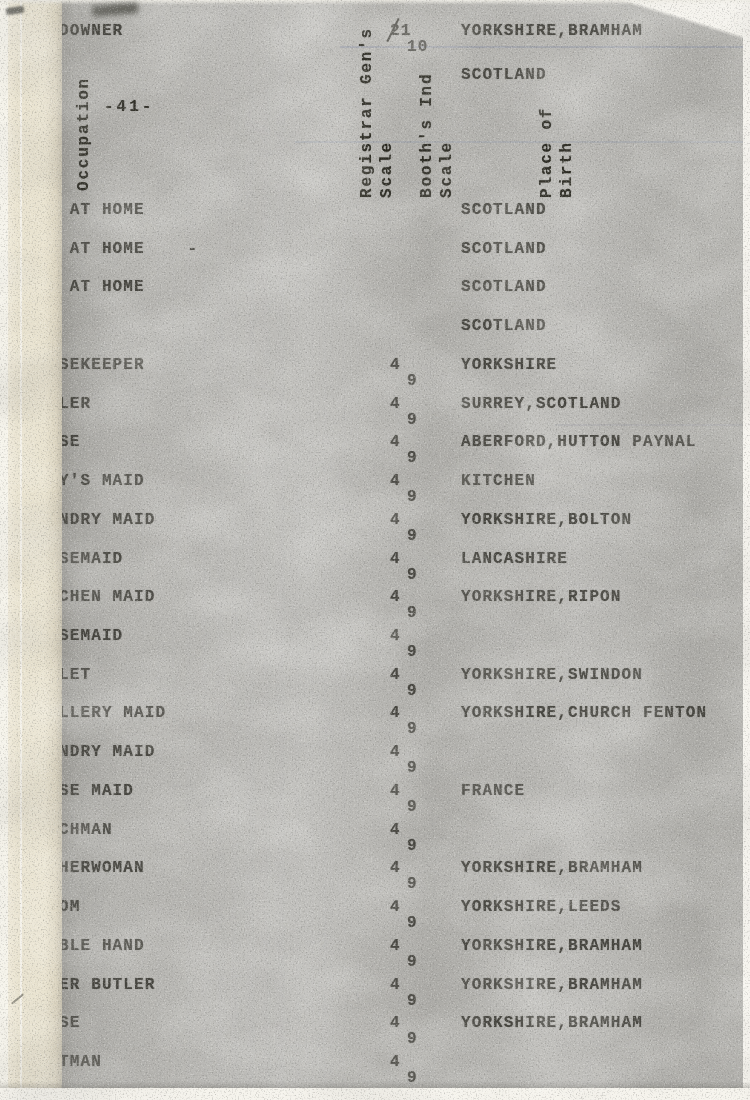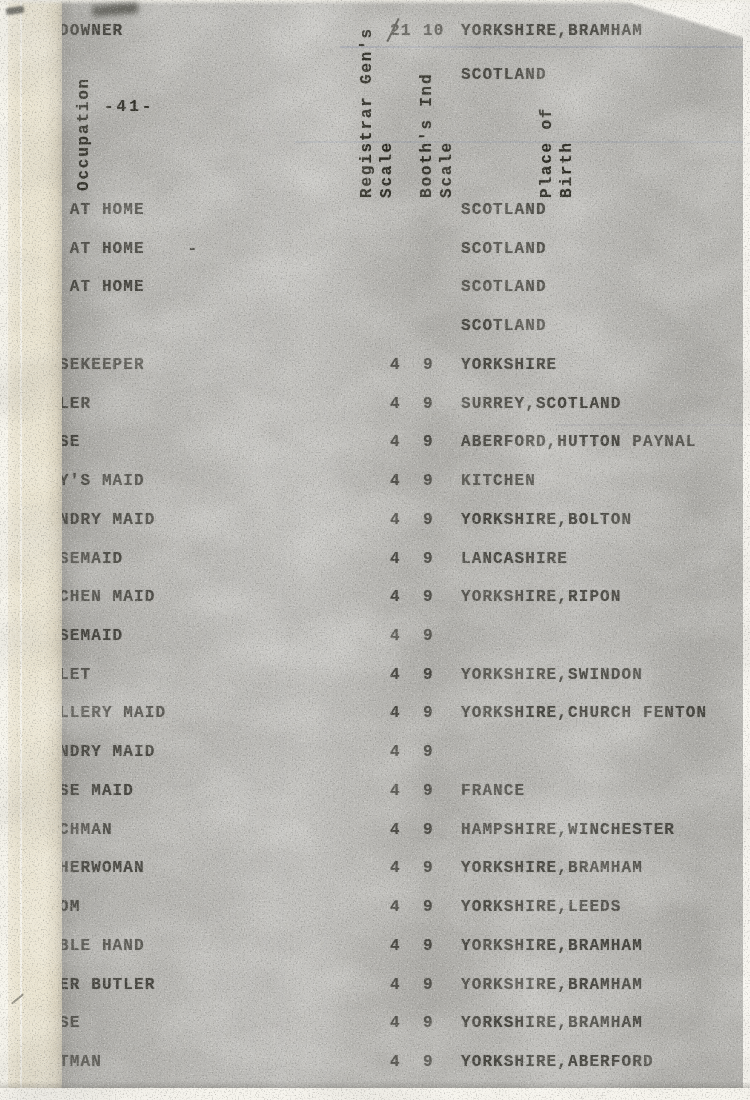--- a/index.html
+++ b/index.html
@@ -35,21 +35,21 @@
   .row{position:absolute;left:0;width:100%;height:20px;}
   .cell{
     position:absolute;top:0;white-space:pre;
     font:bold 16px "Liberation Mono", monospace;
     letter-spacing:1.1px;
     color:var(--ink,#45443e);
     text-shadow:0 0 1px rgba(64,62,56,.55);
   }
   .occ{left:27px;}
   .reg{left:390px;}
-  .booth{left:423px;}
+  .booth{left:407px;margin-top:16px;}
   .place{left:461px;}
   
   .reg.struck::before{
     content:"";position:absolute;left:2px;top:-5px;width:2px;height:26px;
     background:var(--ink,#3c3b36);transform:rotate(26deg);
   }
   
   .vhead{
     position:absolute;z-index:3;
     transform:rotate(-90deg);transform-origin:0 0;
@@ -229,21 +229,20 @@
       <div class="row" style="top: 781.95px;">
         <span class="cell occ">NURSE MAID</span>
         <span class="cell reg">4</span>
         <span class="cell booth">9</span>
         <span class="cell place">FRANCE</span>
       </div>
       <div class="row" style="top: 820.68px;">
         <span class="cell occ">COACHMAN</span>
         <span class="cell reg">4</span>
         <span class="cell booth">9</span>
-        <span class="cell place">HAMPSHIRE,WINCHESTER</span>
       </div>
       <div class="row" style="top: 859.41px;">
         <span class="cell occ">WASHERWOMAN</span>
         <span class="cell reg">4</span>
         <span class="cell booth">9</span>
         <span class="cell place">YORKSHIRE,BRAMHAM</span>
       </div>
       <div class="row" style="top: 898.14px;">
         <span class="cell occ">GROOM</span>
         <span class="cell reg">4</span>
@@ -265,21 +264,20 @@
       <div class="row" style="top: 1014.33px;">
         <span class="cell occ">NURSE</span>
         <span class="cell reg">4</span>
         <span class="cell booth">9</span>
         <span class="cell place">YORKSHIRE,BRAMHAM</span>
       </div>
       <div class="row" style="top: 1053.06px;">
         <span class="cell occ">FOOTMAN</span>
         <span class="cell reg">4</span>
         <span class="cell booth">9</span>
-        <span class="cell place">YORKSHIRE,ABERFORD</span>
       </div>
     </div>
 
   <div class="edge edge-blur"></div>
   <div class="edge edge-left-white"></div>
   <div class="edge edge-beige"></div>
   <div class="edge edge-beige-fold"></div>
   <div class="edge edge-right-white"></div>
   <div class="edge wedge-tr"></div>
   <div class="edge edge-top"></div>

